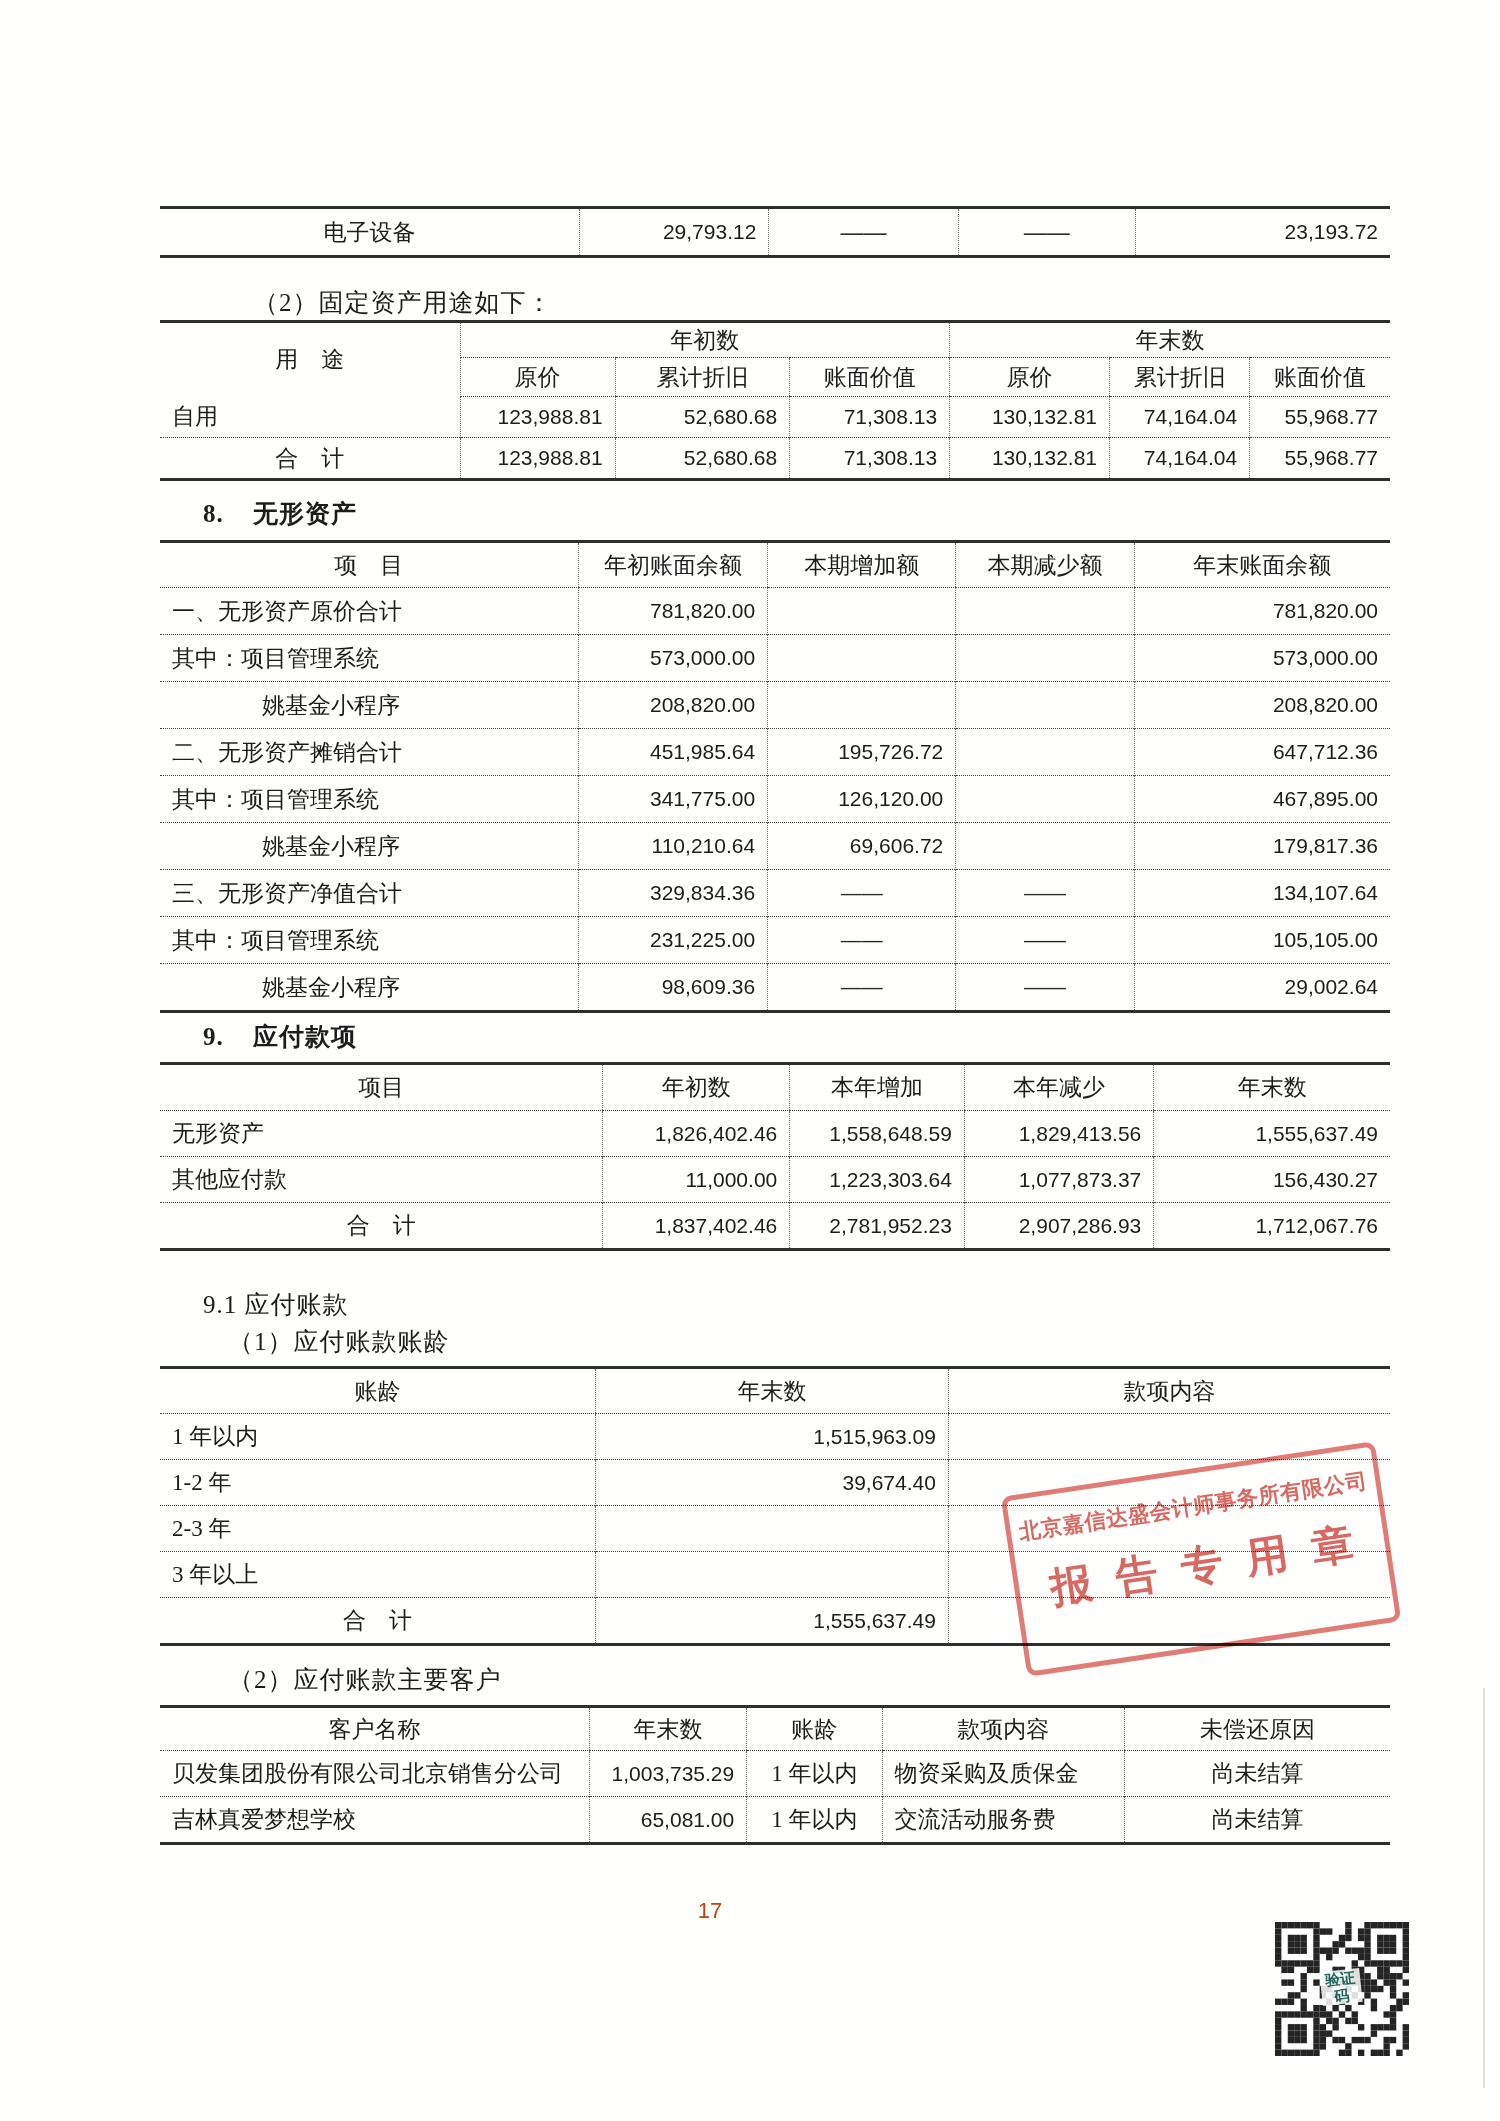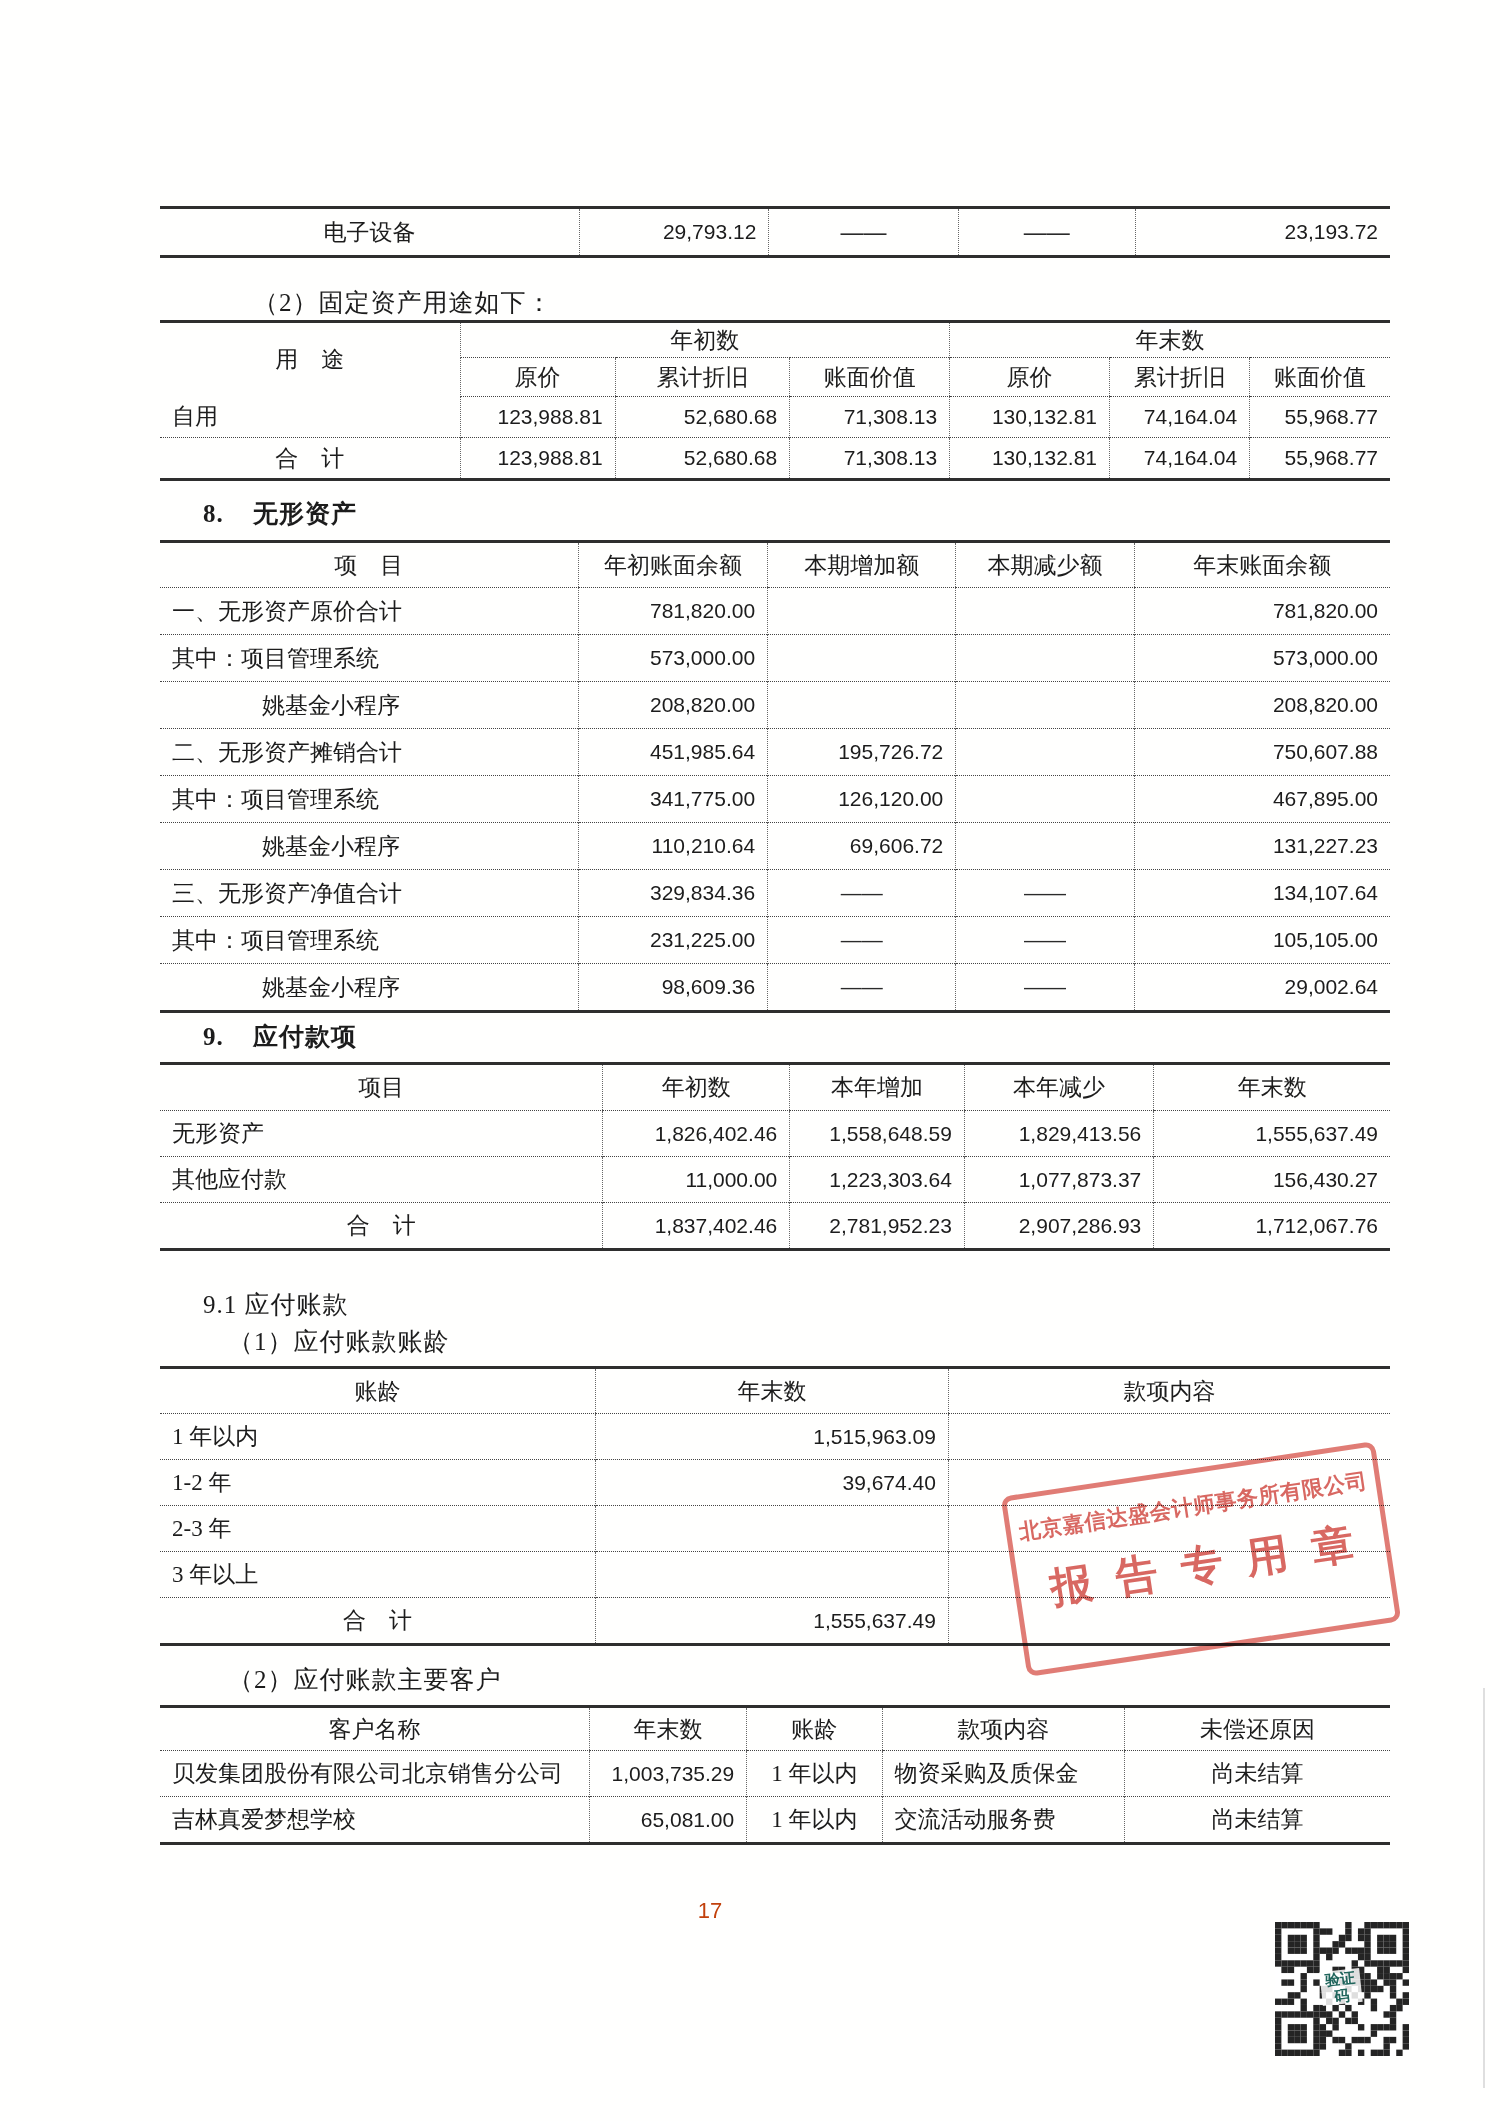--- a/index.html
+++ b/index.html
@@ -173,35 +173,35 @@
           <td class="num">208,820.00</td>
           <td class="num"></td>
           <td class="num"></td>
           <td class="num">208,820.00</td>
         </tr>
         <tr>
           <td class="lbl">二、无形资产摊销合计</td>
           <td class="num">451,985.64</td>
           <td class="num">195,726.72</td>
           <td class="num"></td>
-          <td class="num">750,607.88</td>
+          <td class="num">647,712.36</td>
         </tr>
         <tr>
           <td class="lbl">其中：项目管理系统</td>
           <td class="num">341,775.00</td>
           <td class="num">126,120.00</td>
           <td class="num"></td>
           <td class="num">467,895.00</td>
         </tr>
         <tr class="row-ind">
           <td class="lbl">姚基金小程序</td>
           <td class="num">110,210.64</td>
           <td class="num">69,606.72</td>
           <td class="num"></td>
-          <td class="num">131,227.23</td>
+          <td class="num">179,817.36</td>
         </tr>
         <tr>
           <td class="lbl">三、无形资产净值合计</td>
           <td class="num">329,834.36</td>
           <td class="num dash">——</td>
           <td class="num dash">——</td>
           <td class="num">134,107.64</td>
         </tr>
         <tr>
           <td class="lbl">其中：项目管理系统</td>

